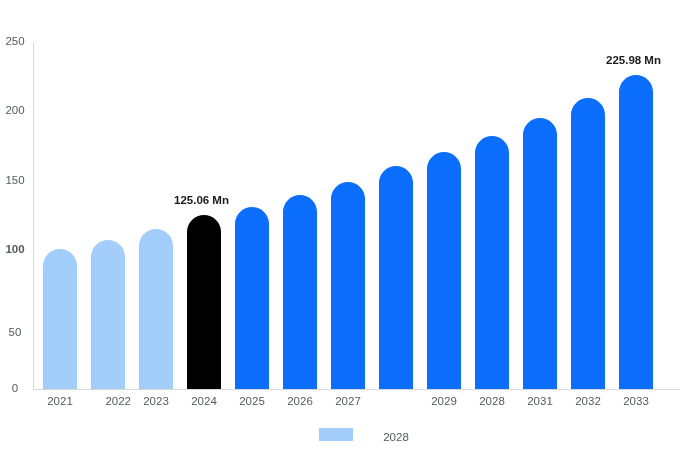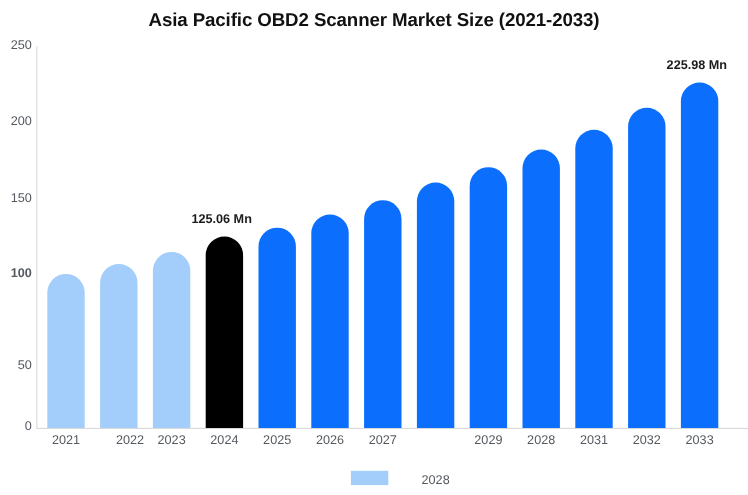--- a/index.html
+++ b/index.html
@@ -52,21 +52,21 @@
     width: 647px;
     height: 1px;
     background: #d9d9dd;
   }
 
   
   .y-tick {
     position: absolute;
     right: 0;
     width: 28px;
-    text-align: right;
+    text-align: center;
     font-size: 11.5px;
     color: #555a60;
     line-height: 1;
     transform: translateY(-50%);
   }
   .y-ticks-wrap {
     position: absolute;
     left: 0;
     top: 0;
     width: 29px;
@@ -133,21 +133,20 @@
     font-size: 11.5px;
     color: #555a60;
     line-height: 1;
   }
 </style>
 </head>
 <body>
 
 <div id="chart-root">
 
-  <div class="chart-title">Asia Pacific OBD2 Scanner Market Size (2021-2033)</div>
 
   <div class="y-axis-line"></div>
   <div class="x-axis-line"></div>
 
   <div class="y-ticks-wrap" id="y-ticks">
       <div class="y-tick" style="top: 389px;">0</div>
       <div class="y-tick" style="top: 319.6px; margin-top: 13px;">50</div>
       <div class="y-tick" style="top: 250.2px; font-weight: bold;">100</div>
       <div class="y-tick" style="top: 180.8px;">150</div>
       <div class="y-tick" style="top: 111.4px;">200</div>

